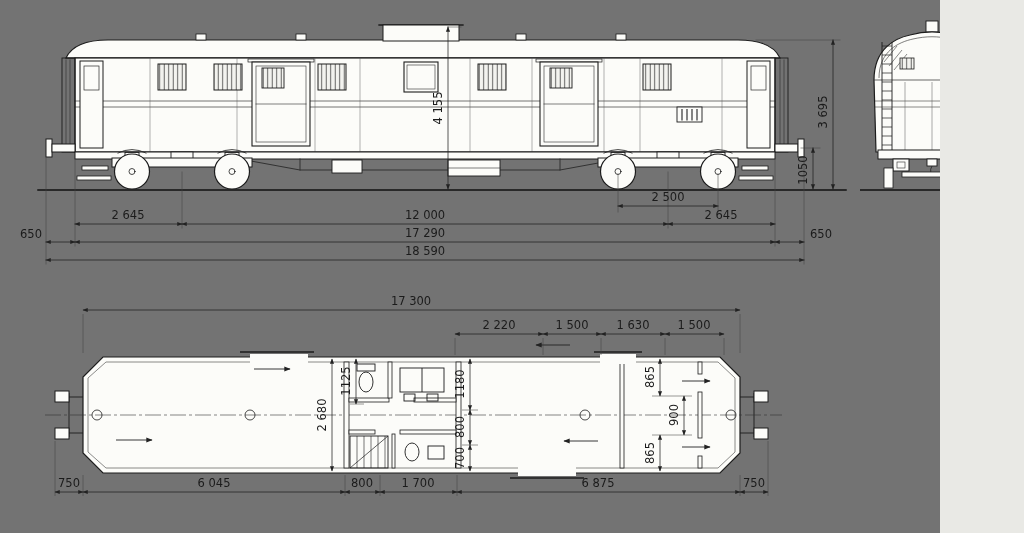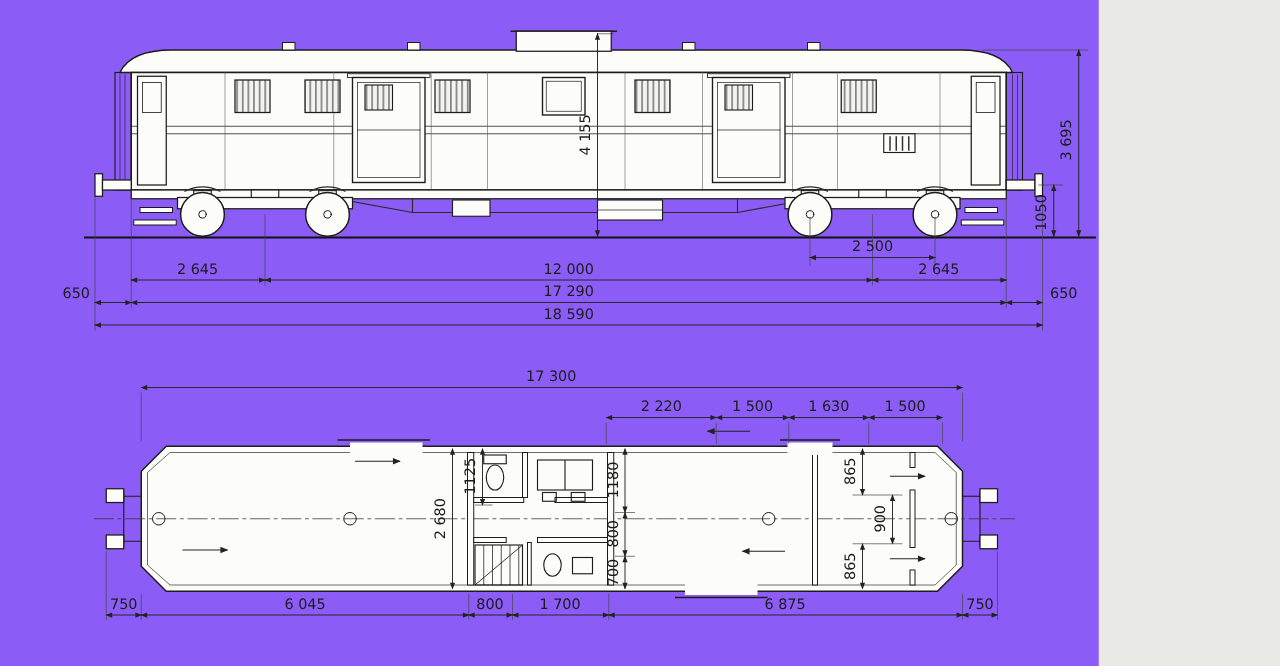--- a/index.html
+++ b/index.html
@@ -1,20 +1,19 @@
 <!DOCTYPE html>
 <html><head>
 <meta charset="utf-8">
 <style>
   html,body{margin:0;padding:0;background:#e9e9e5;}
   .sheet{
-    width:849px;height:533px;background:#8b5cf6;
+    width:940px;height:533px;background:#737373;
     position:relative;overflow:hidden;
     font-family:"DejaVu Sans",sans-serif;
-    padding-left:30px;
   }
   svg{display:block;}
   .dim-label{
     font-family:"DejaVu Sans",sans-serif;
     font-size:11.5px;
     fill:#1b1b1b;
   }
   .outline{stroke:#1c1c1c;fill:#fcfcf9;}
   .thin{stroke:#2a2a2a;fill:none;}
   .dim{stroke:#222;stroke-width:0.75;fill:none;}

